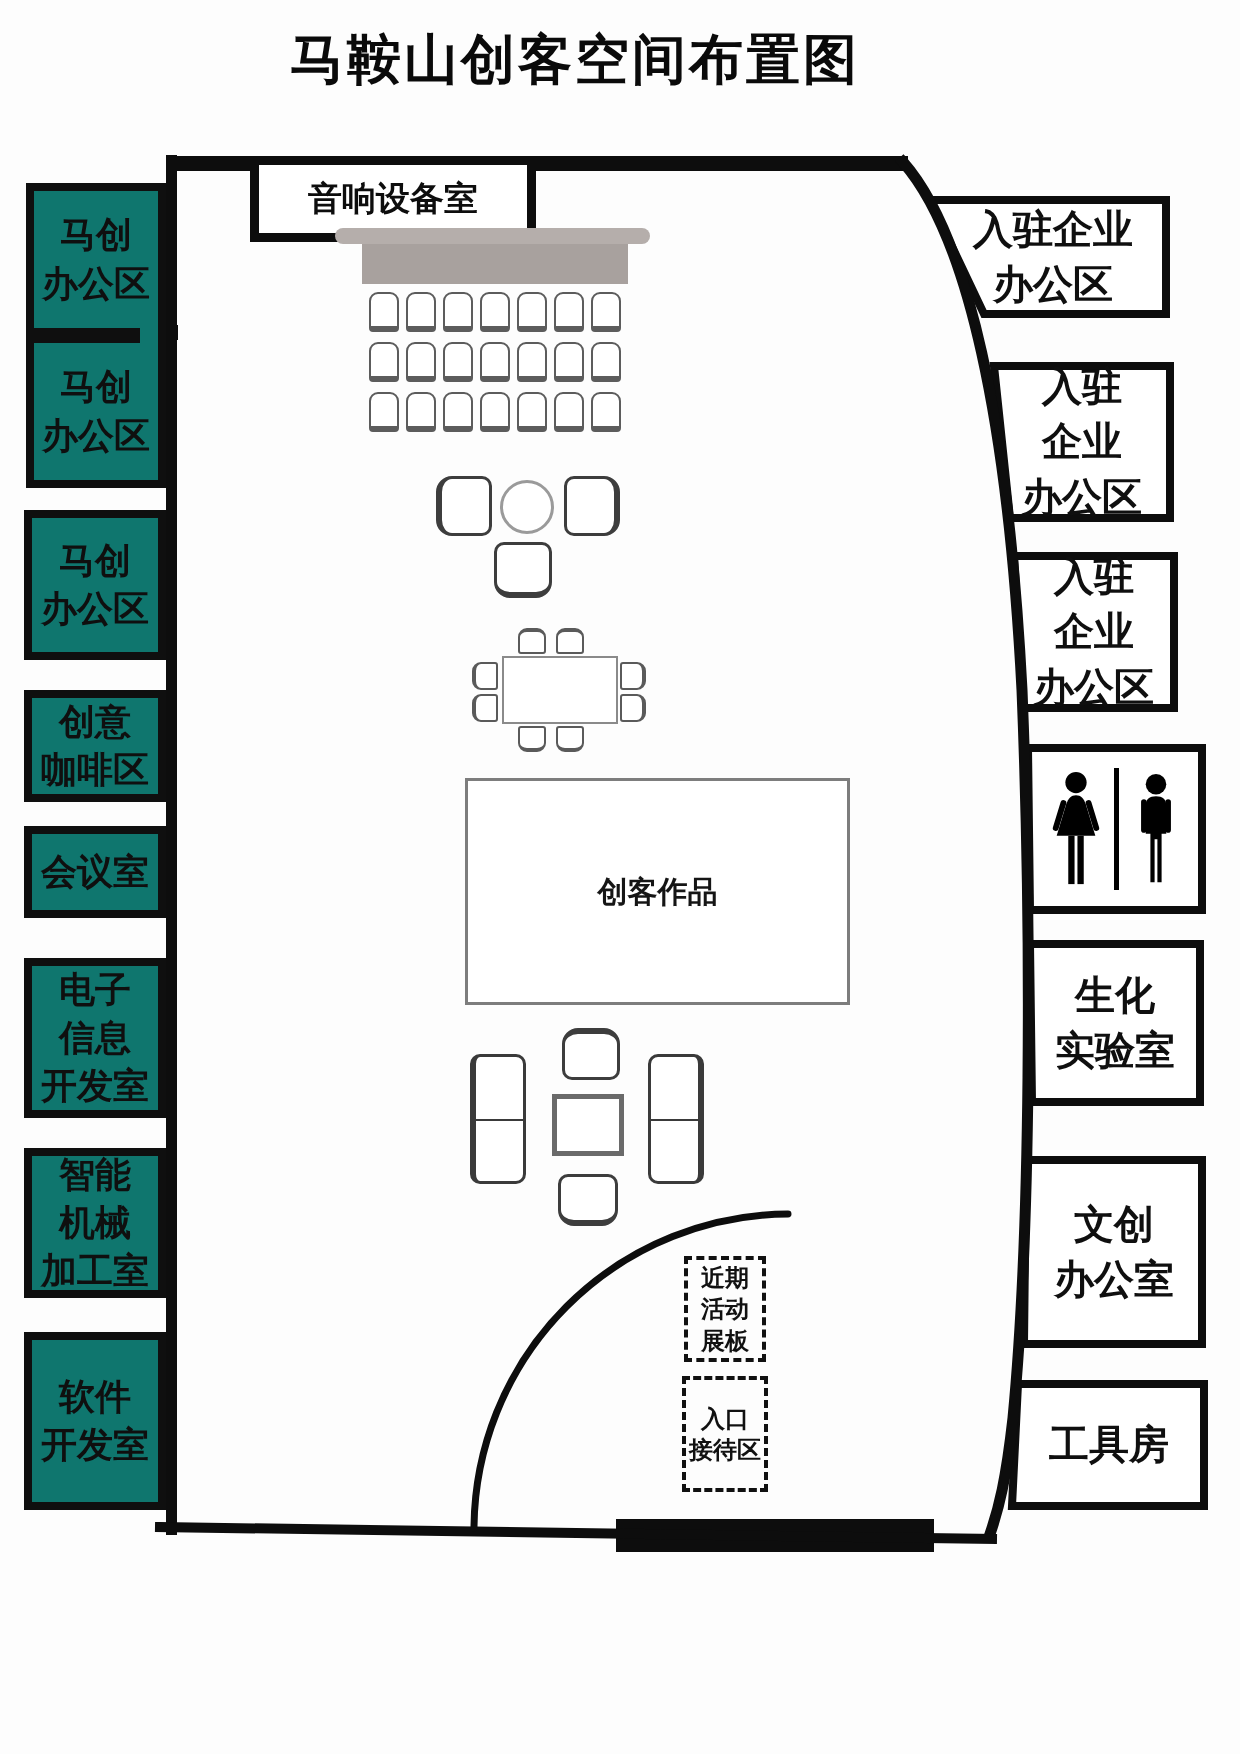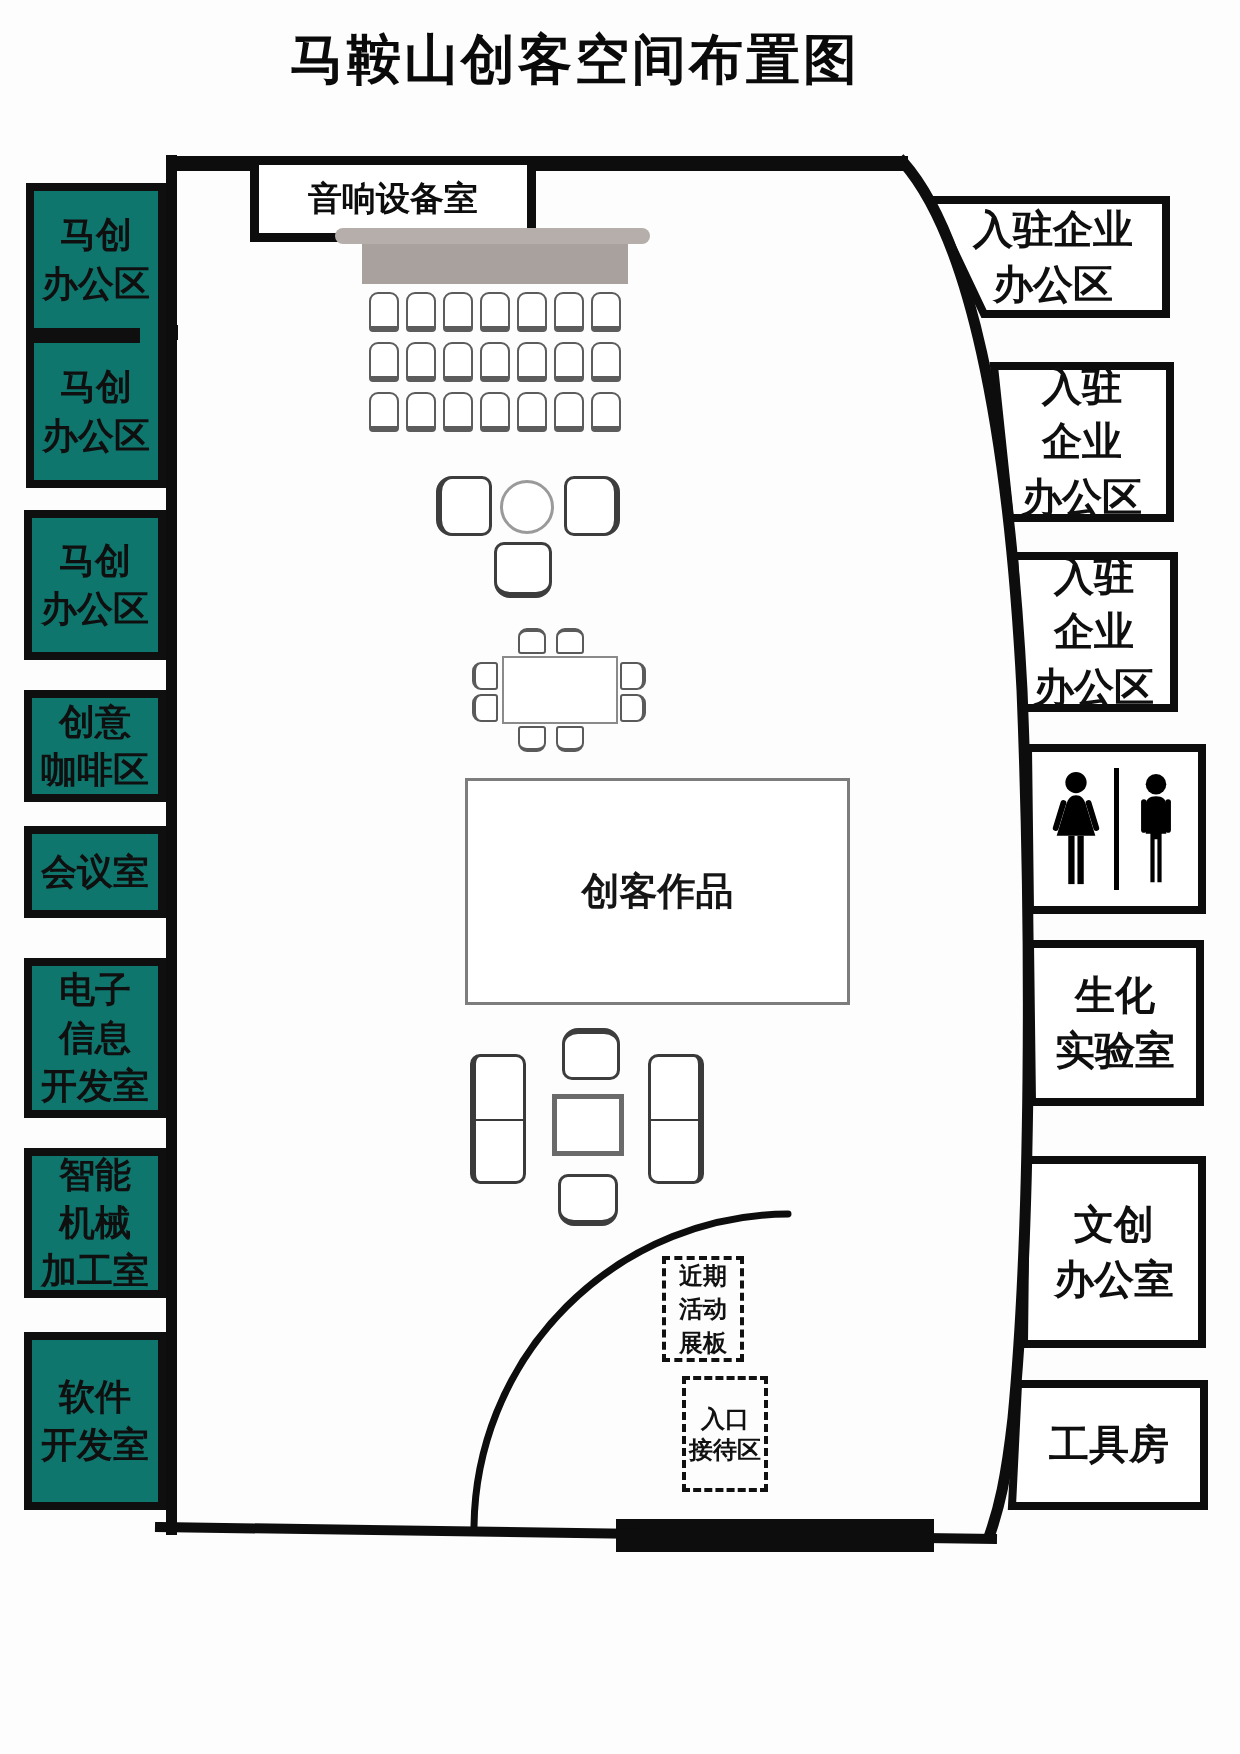--- a/index.html
+++ b/index.html
@@ -42,21 +42,21 @@
                border-radius:50%;background:#fff;}
   .rect-table{position:absolute;left:502px;top:656px;width:116px;height:68px;border:2px solid #8a8a8a;background:#fff;}
   .mini-chair{position:absolute;background:#fff;border:2px solid #5a5a5a;}
   .mini-chair.face-down{border-top:4px solid #5a5a5a;border-radius:9px 9px 3px 3px;}
   .mini-chair.face-up{border-bottom:4px solid #5a5a5a;border-radius:3px 3px 9px 9px;}
   .mini-chair.face-right{border-left:4px solid #5a5a5a;border-radius:9px 3px 3px 9px;}
   .mini-chair.face-left{border-right:4px solid #5a5a5a;border-radius:3px 9px 9px 3px;}
 
   .display-area{position:absolute;left:465px;top:778px;width:385px;height:227px;border:3px solid #7d7d7d;
                 background:#fff;display:flex;flex-direction:column;align-items:center;justify-content:center;
-                font-size:38px;font-weight:700;line-height:1.3;color:#151515;}
+                font-size:30px;font-weight:700;line-height:1.3;color:#151515;}
 
   .sofa{position:absolute;width:56px;height:130px;background:#fff;border:3px solid #3a3a3a;border-radius:10px;}
   .sofa::after{content:"";position:absolute;left:0;right:0;top:50%;border-top:2px solid #3a3a3a;}
   .sofa.back-left{border-left:6px solid #3a3a3a;}
   .sofa.back-right{border-right:6px solid #3a3a3a;}
   .coffee-table{position:absolute;left:552px;top:1094px;width:72px;height:62px;border:5px solid #6a6a6a;background:#fff;}
 
   .dashed-box{position:absolute;border:4px dashed #111;display:flex;flex-direction:column;align-items:center;
               justify-content:center;font-size:24px;font-weight:700;line-height:1.3;color:#111;background:#fdfdfd;}
 
@@ -231,21 +231,21 @@
   <div class="display-area">
     <span>创客作品</span>
   </div>
 
   <div class="arm-chair face-down" style="left:562px;top:1028px;width:58px;height:52px;"></div>
   <div class="sofa back-left" style="left:470px;top:1054px;"></div>
   <div class="coffee-table"></div>
   <div class="sofa back-right" style="left:648px;top:1054px;"></div>
   <div class="arm-chair face-up" style="left:558px;top:1174px;width:60px;height:52px;"></div>
 
-  <div class="dashed-box" style="left:662px;top:1256px;width:82px;height:106px;justify-content:space-between;">
+  <div class="dashed-box" style="left:684px;top:1256px;width:82px;height:106px;">
     <span>近期</span>
     <span>活动</span>
     <span>展板</span>
   </div>
   <div class="dashed-box" style="left:682px;top:1376px;width:86px;height:116px;">
     <span>入口</span>
     <span>接待区</span>
   </div>
 
 </div>

